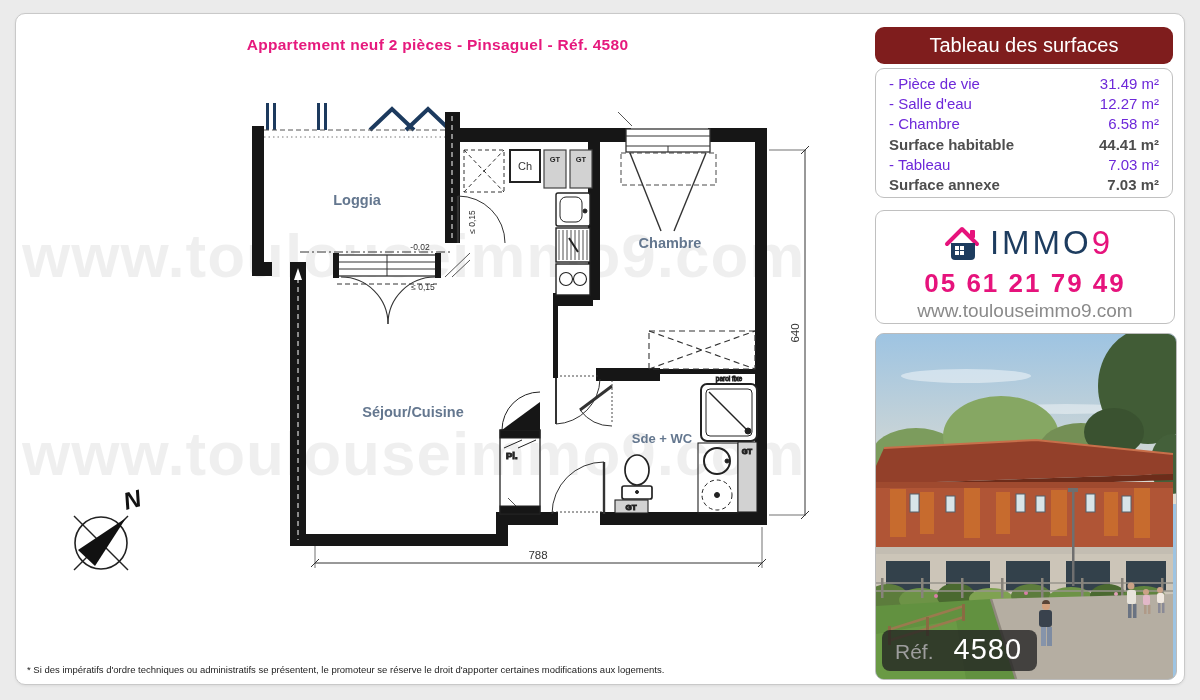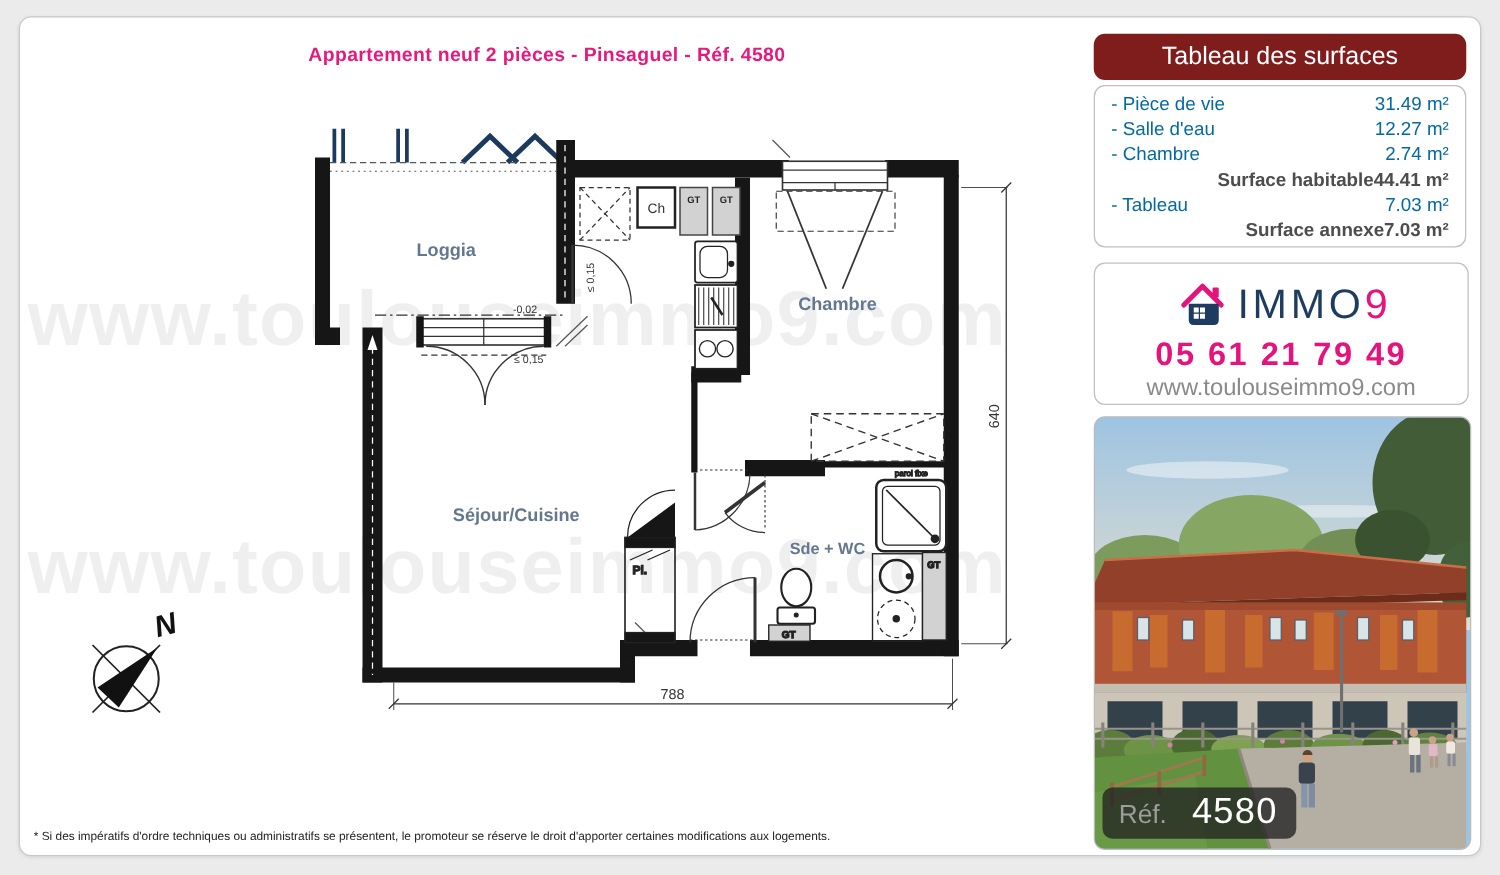--- a/index.html
+++ b/index.html
@@ -12,22 +12,22 @@
     font-size:62px;font-weight:bold;letter-spacing:1px;color:#000;opacity:.06;z-index:1;}
   .wm1{top:220px;} .wm2{top:418px;}
   .plan-svg{position:absolute;left:235px;top:90px;z-index:2;}
   .compass-svg{position:absolute;left:68px;top:488px;z-index:2;}
   .footnote{position:absolute;left:27px;top:664px;font-size:9.5px;color:#222;z-index:3;}
   .surf-header{position:absolute;left:875px;top:27px;width:298px;height:37px;background:#7f1d1d;
     border-radius:9px;color:#fff;font-size:20px;display:flex;align-items:center;justify-content:center;z-index:3;}
   .surf-box{position:absolute;left:875px;top:68px;width:298px;height:130px;background:#fff;
     border:1px solid #c0c0c0;border-radius:9px;z-index:3;padding-top:5px;box-sizing:border-box;}
   .surf-row{display:flex;justify-content:space-between;padding:0 13px;line-height:20.2px;
-    font-size:15px;color:#0369a1;}
-  .surf-row.bold{font-weight:bold;color:#4d4d4d;justify-content:flex-end;}
+    font-size:15px;color:#6d28d9;}
+  .surf-row.bold{font-weight:bold;color:#4d4d4d;}
   .immo-box{position:absolute;left:875px;top:210px;width:298px;height:112px;background:#fff;
     border:1px solid #c0c0c0;border-radius:9px;z-index:3;display:flex;flex-direction:column;align-items:center;}
   .brand-row{display:flex;align-items:center;margin-top:12px;}
   .brand-immo{font-size:33px;color:#1d3c5f;letter-spacing:3px;margin-left:6px;}
   .brand-9{font-size:33px;color:#e6137c;}
   .phone{color:#e6137c;font-size:26px;font-weight:bold;letter-spacing:2px;margin-top:5px;}
   .website{color:#8a8a8a;font-size:19px;margin-top:1px;}
   .photo-box{position:absolute;left:875px;top:333px;width:300px;height:345px;border:1px solid #bbb;
     border-radius:9px;overflow:hidden;z-index:3;background:#9ec4e2;}
   .ref-badge{position:absolute;left:6px;bottom:8px;background:rgba(35,35,35,.78);border-radius:8px;
@@ -250,21 +250,21 @@
   <div class="surf-row">
     <span>- Pièce de vie</span>
     <span>31.49 m²</span>
   </div>
   <div class="surf-row">
     <span>- Salle d'eau</span>
     <span>12.27 m²</span>
   </div>
   <div class="surf-row">
     <span>- Chambre</span>
-    <span>2.74 m²</span>
+    <span>6.58 m²</span>
   </div>
   <div class="surf-row bold">
     <span>Surface habitable</span>
     <span>44.41 m²</span>
   </div>
   <div class="surf-row">
     <span>- Tableau</span>
     <span>7.03 m²</span>
   </div>
   <div class="surf-row bold">

